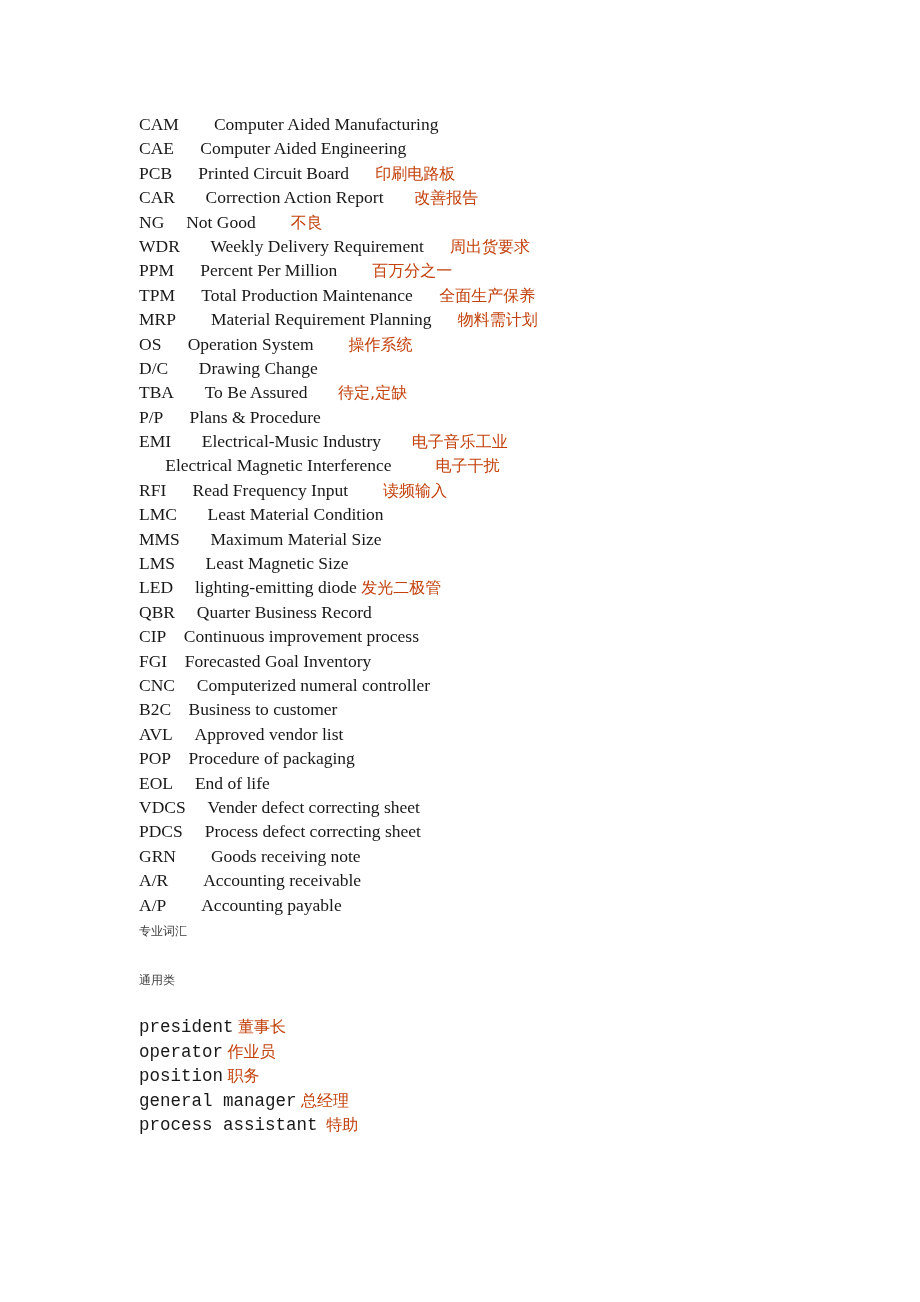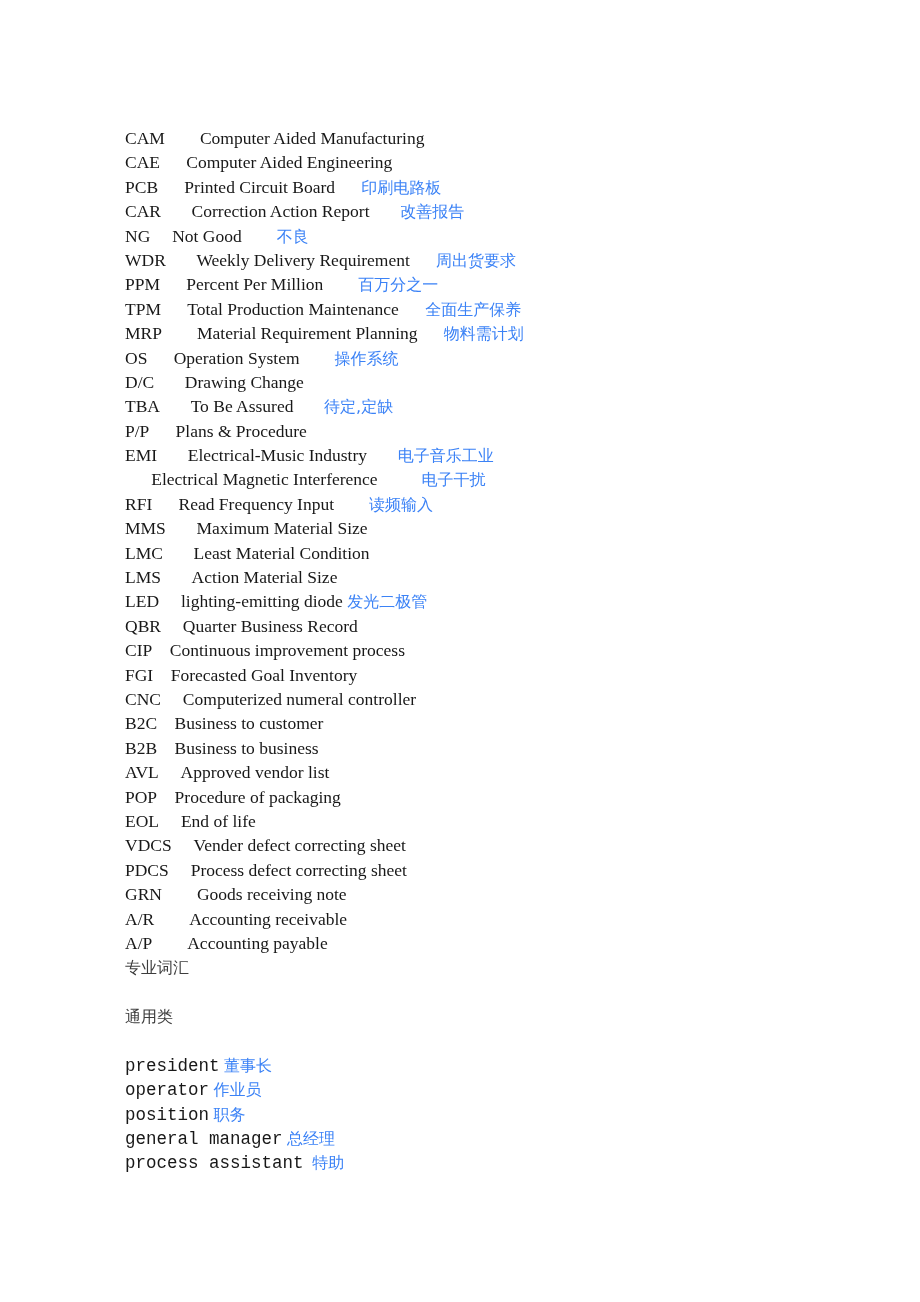--- a/index.html
+++ b/index.html
@@ -11,52 +11,51 @@
     position: relative;
     width: 920px;
     height: 1302px;
     background: #ffffff;
     overflow: hidden;
     font-family: "Liberation Serif", "DejaVu Serif", serif;
     color: #1a1a1a;
   }
   .doc-body {
     position: absolute;
-    left: 125px;
+    left: 139px;
     top: 112px;
     width: 700px;
-    margin-top: 14px;
   }
   .line {
     height: 24.4px;
     line-height: 24.4px;
     font-size: 17.5px;
     white-space: pre;
     color: #181818;
   }
   .line .abbr {
     display: inline-block;
   }
   .line .def {
     display: inline-block;
   }
   .line .cn {
     display: inline-block;
   }
   .cn, .cn-head, .cn-inline {
     font-family: "DejaVu Sans", "Liberation Sans", sans-serif;
     font-size: 16px;
-    color: #3b82f6;
+    color: #c2410c;
   }
   .line.heading {
     color: #3b3b3b;
   }
   .line.heading .cn-head {
     font-family: "DejaVu Sans", "Liberation Sans", sans-serif;
-    font-size: 16px;
+    font-size: 12px;
     color: #3d3d3d;
   }
   .line.blank {
     height: 24.4px;
   }
   .term-line {
     height: 24.4px;
     line-height: 24.4px;
     font-size: 17.5px;
     white-space: pre;
@@ -83,30 +82,29 @@
         <div class="line"><span class="abbr">PPM</span><span>      </span><span class="def">Percent Per Million</span><span>        </span><span class="cn">百万分之一</span></div>
         <div class="line"><span class="abbr">TPM</span><span>      </span><span class="def">Total Production Maintenance</span><span>      </span><span class="cn">全面生产保养</span></div>
         <div class="line"><span class="abbr">MRP</span><span>        </span><span class="def">Material Requirement Planning</span><span>      </span><span class="cn">物料需计划</span></div>
         <div class="line"><span class="abbr">OS</span><span>      </span><span class="def">Operation System</span><span>        </span><span class="cn">操作系统</span></div>
         <div class="line"><span class="abbr">D/C</span><span>       </span><span class="def">Drawing Change</span></div>
         <div class="line"><span class="abbr">TBA</span><span>       </span><span class="def">To Be Assured</span><span>       </span><span class="cn">待定,定缺</span></div>
         <div class="line"><span class="abbr">P/P</span><span>      </span><span class="def">Plans &amp; Procedure</span></div>
         <div class="line"><span class="abbr">EMI</span><span>       </span><span class="def">Electrical-Music Industry</span><span>       </span><span class="cn">电子音乐工业</span></div>
         <div class="line"><span class="abbr"></span><span>      </span><span class="def">Electrical Magnetic Interference</span><span>          </span><span class="cn">电子干扰</span></div>
         <div class="line"><span class="abbr">RFI</span><span>      </span><span class="def">Read Frequency Input</span><span>        </span><span class="cn">读频输入</span></div>
+        <div class="line"><span class="abbr">LMC</span><span>       </span><span class="def">Least Material Condition</span></div>
         <div class="line"><span class="abbr">MMS</span><span>       </span><span class="def">Maximum Material Size</span></div>
-        <div class="line"><span class="abbr">LMC</span><span>       </span><span class="def">Least Material Condition</span></div>
-        <div class="line"><span class="abbr">LMS</span><span>       </span><span class="def">Action Material Size</span></div>
+        <div class="line"><span class="abbr">LMS</span><span>       </span><span class="def">Least Magnetic Size</span></div>
         <div class="line"><span class="abbr">LED</span><span>     </span><span class="def">lighting-emitting diode</span><span> </span><span class="cn">发光二极管</span></div>
         <div class="line"><span class="abbr">QBR</span><span>     </span><span class="def">Quarter Business Record</span></div>
         <div class="line"><span class="abbr">CIP</span><span>    </span><span class="def">Continuous improvement process</span></div>
         <div class="line"><span class="abbr">FGI</span><span>    </span><span class="def">Forecasted Goal Inventory</span></div>
         <div class="line"><span class="abbr">CNC</span><span>     </span><span class="def">Computerized numeral controller</span></div>
         <div class="line"><span class="abbr">B2C</span><span>    </span><span class="def">Business to customer</span></div>
-        <div class="line"><span class="abbr">B2B</span><span>    </span><span class="def">Business to business</span></div>
         <div class="line"><span class="abbr">AVL</span><span>     </span><span class="def">Approved vendor list</span></div>
         <div class="line"><span class="abbr">POP</span><span>    </span><span class="def">Procedure of packaging</span></div>
         <div class="line"><span class="abbr">EOL</span><span>     </span><span class="def">End of life</span></div>
         <div class="line"><span class="abbr">VDCS</span><span>     </span><span class="def">Vender defect correcting sheet</span></div>
         <div class="line"><span class="abbr">PDCS</span><span>     </span><span class="def">Process defect correcting sheet</span></div>
         <div class="line"><span class="abbr">GRN</span><span>        </span><span class="def">Goods receiving note</span></div>
         <div class="line"><span class="abbr">A/R</span><span>        </span><span class="def">Accounting receivable</span></div>
         <div class="line"><span class="abbr">A/P</span><span>        </span><span class="def">Accounting payable</span></div>
       </div>
 

